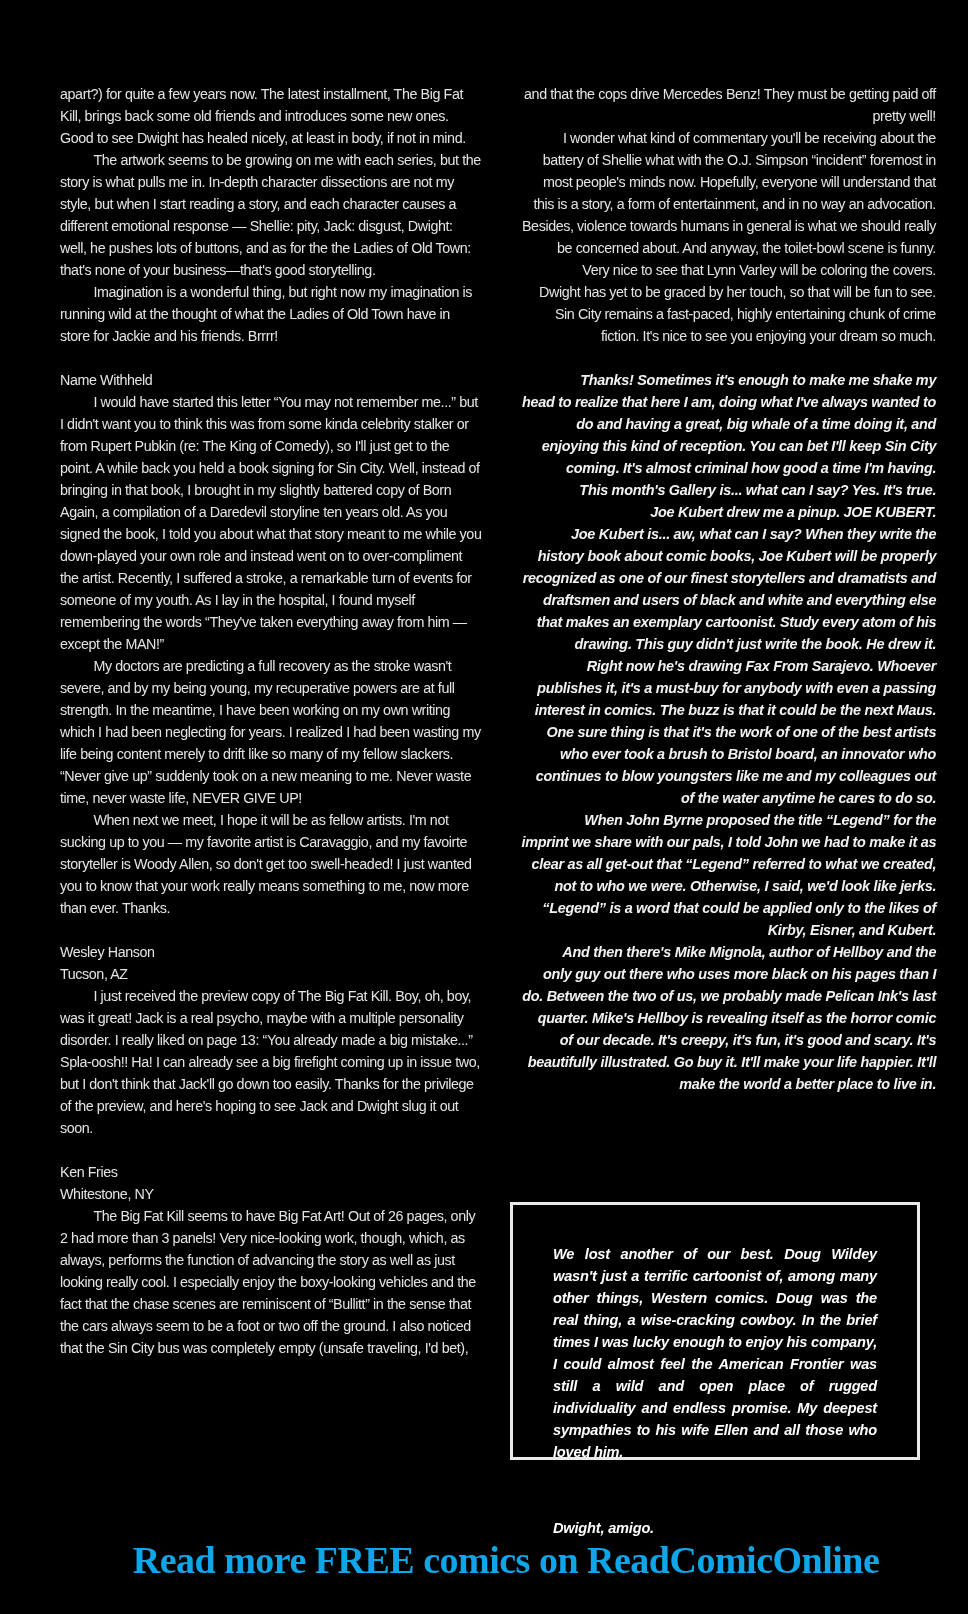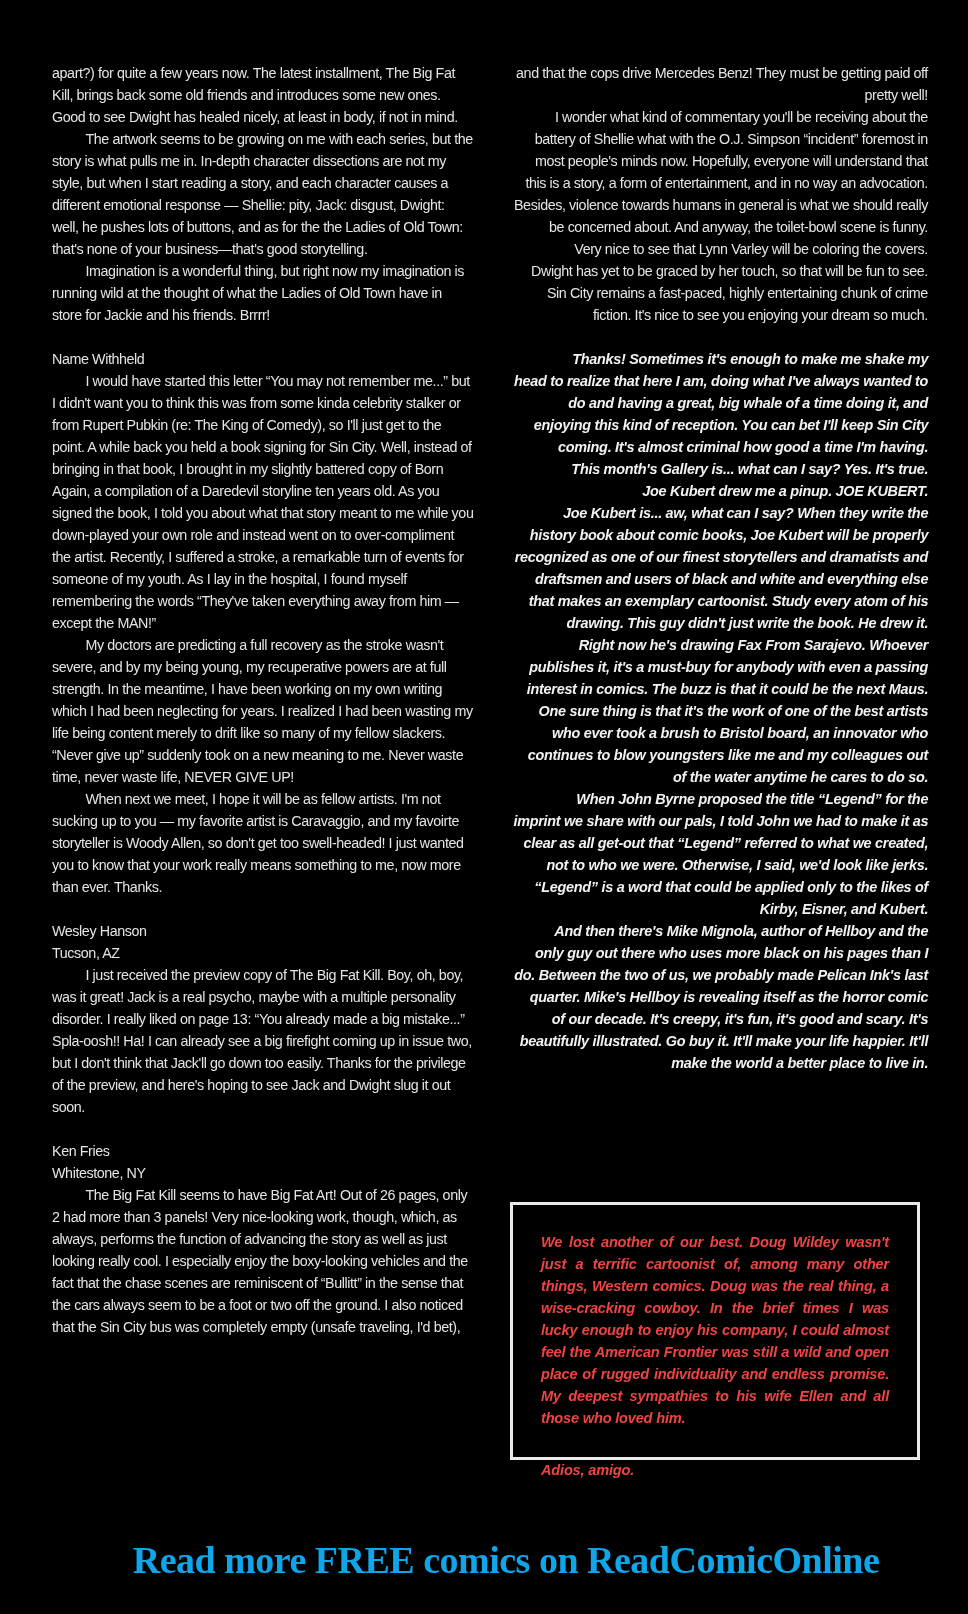--- a/index.html
+++ b/index.html
@@ -1,17 +1,17 @@
 <!DOCTYPE html>
 <html><head>
 <meta charset="utf-8">
 <style>
   html, body { margin: 0; padding: 0; background: #000; }
   body { width: 968px; height: 1614px; position: relative; overflow: hidden; color: #e8e8e8; }
-  .col { position: absolute; top: 62px; }
+  .col { position: absolute; top: 83px; margin-left: 8px; }
   .col-left { left: 52px; width: 422px; }
   .col-right { left: 513px; width: 415px; text-align: right; }
   .letter p, .col-right .letter-cont p {
     margin: 0;
     font-family: "Liberation Sans", sans-serif;
     font-size: 15.4px;
     line-height: 22px;
     letter-spacing: -0.45px;
     transform: scaleX(0.93);
     transform-origin: left top;
@@ -36,29 +36,29 @@
   }
   .memorial {
     position: absolute;
     left: 510px; top: 1202px;
     width: 410px; height: 258px;
     border: 3px solid #eaeaea;
     box-sizing: border-box;
     padding: 22px 24px 0 24px;
   }
   .memorial p {
-    margin: 4px;
+    margin: 16px;
     font-family: "Liberation Sans", sans-serif;
     font-style: italic;
     font-weight: bold;
     font-size: 14.6px;
     line-height: 22px;
     letter-spacing: -0.2px;
     text-align: justify;
-    color: #ef4444;
+    color: #ffffff;
   }
   .banner {
     position: absolute;
     left: 0; top: 1538px; width: 968px;
     text-align: center;
     font-family: Liberation Serif, serif;
     font-weight: bold;
     font-size: 38px;
     color: #0ea5e9;
     letter-spacing: -0.5px;
@@ -108,16 +108,16 @@
     <p class="indent">Joe Kubert is... aw, what can I say? When they write the history book about comic books, Joe Kubert will be properly recognized as one of our finest storytellers and dramatists and draftsmen and users of black and white and everything else that makes an exemplary cartoonist. Study every atom of his drawing. This guy didn't just write the book. He drew it.</p>
     <p class="indent">Right now he's drawing Fax From Sarajevo. Whoever publishes it, it's a must-buy for anybody with even a passing interest in comics. The buzz is that it could be the next Maus. One sure thing is that it's the work of one of the best artists who ever took a brush to Bristol board, an innovator who continues to blow youngsters like me and my colleagues out of the water anytime he cares to do so.</p>
     <p class="indent">When John Byrne proposed the title “Legend” for the imprint we share with our pals, I told John we had to make it as clear as all get-out that “Legend” referred to what we created, not to who we were. Otherwise, I said, we'd look like jerks. “Legend” is a word that could be applied only to the likes of Kirby, Eisner, and Kubert.</p>
     <p class="indent">And then there's Mike Mignola, author of Hellboy and the only guy out there who uses more black on his pages than I do. Between the two of us, we probably made Pelican Ink's last quarter. Mike's Hellboy is revealing itself as the horror comic of our decade. It's creepy, it's fun, it's good and scary. It's beautifully illustrated. Go buy it. It'll make your life happier. It'll make the world a better place to live in.</p>
   </div>
 </div>
 
 <div class="memorial">
   <p>We lost another of our best. Doug Wildey wasn't just a terrific cartoonist of, among many other things, Western comics. Doug was the real thing, a wise-cracking cowboy. In the brief times I was lucky enough to enjoy his company, I could almost feel the American Frontier was still a wild and open place of rugged individuality and endless promise. My deepest sympathies to his wife Ellen and all those who loved him.</p>
   <div class="gap"></div>
-  <p>Adios, amigo.</p>
+  <p>Dwight, amigo.</p>
 </div>
 
 <div class="banner">Read more FREE comics on ReadComicOnline</div>
 
 </body></html>

